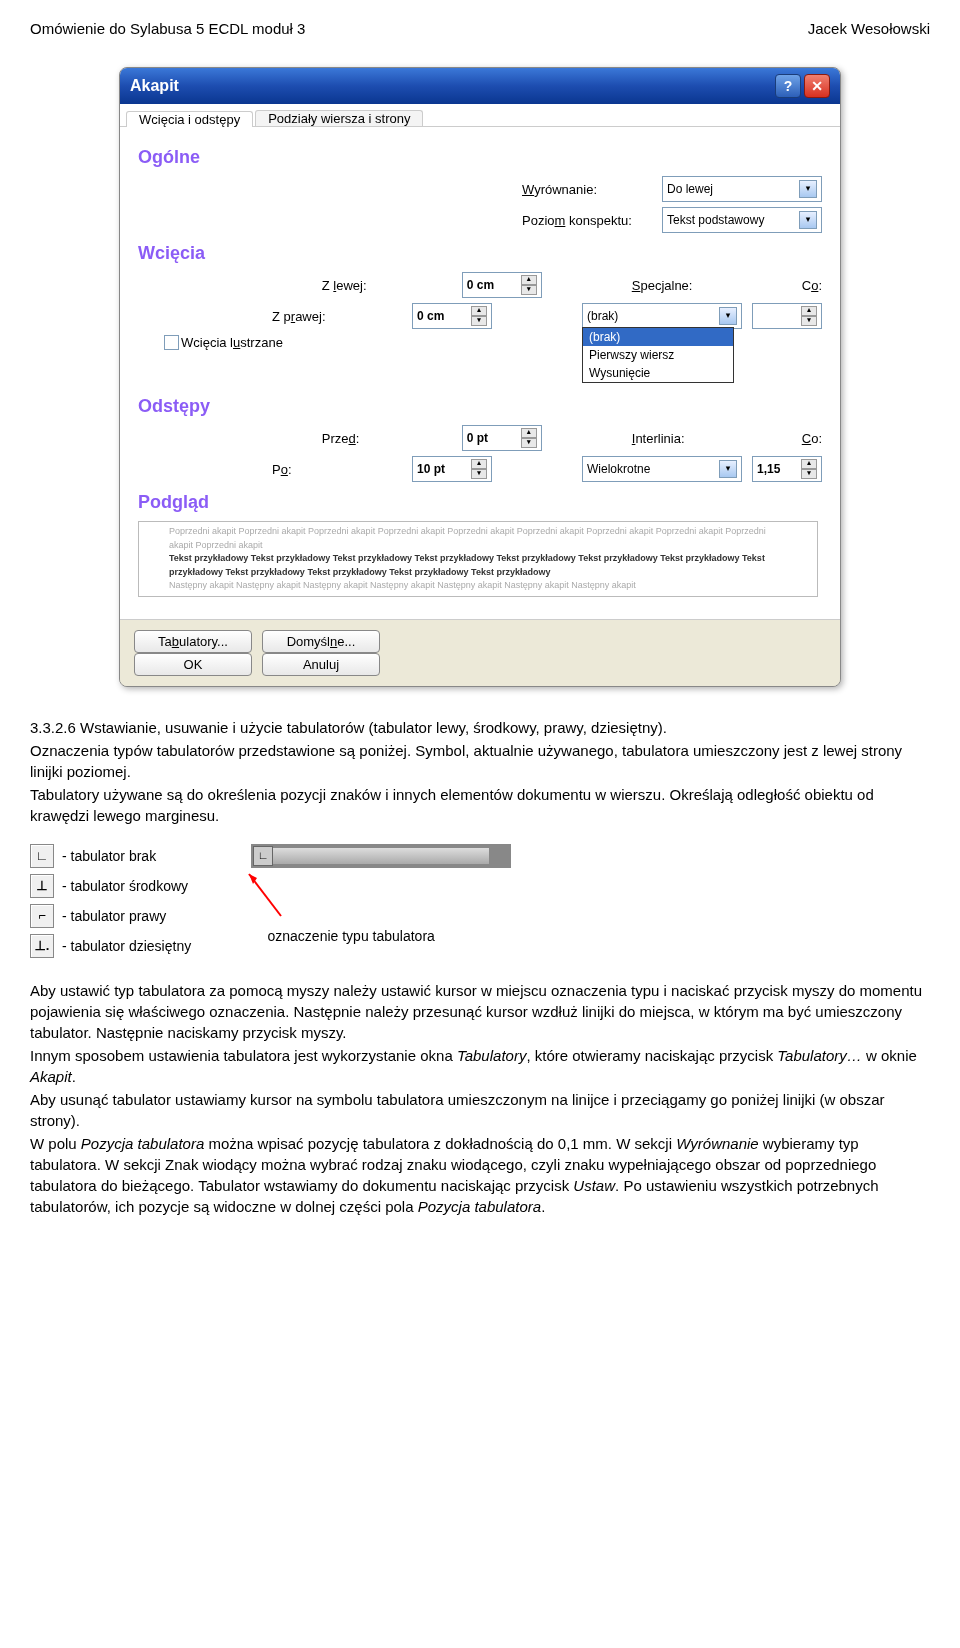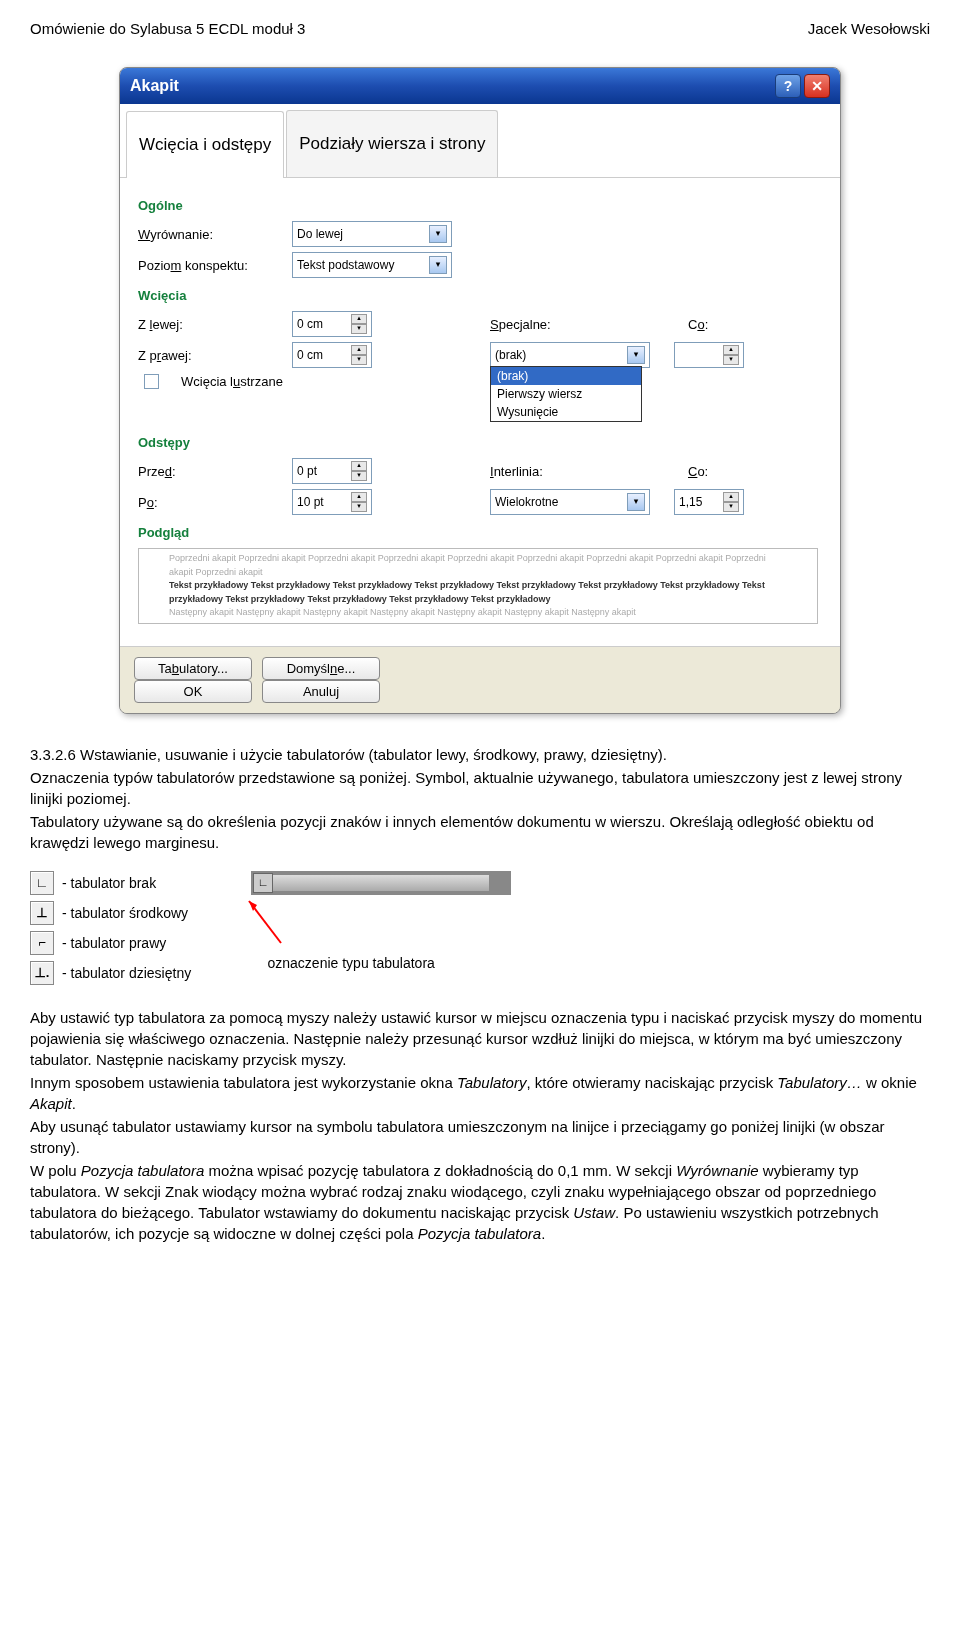--- a/index.html
+++ b/index.html
@@ -54,66 +54,67 @@
   .tb-help { background: linear-gradient(to bottom,#6fa3e8,#2c5fb8); border:1px solid #1a3d7a;}
   .tb-close { background: linear-gradient(to bottom,#f08070,#d83020); border:1px solid #8a1a10;}
   .tabs {
     display: flex;
     background: #fff;
     border-bottom: 1px solid #ccc;
     padding: 6px 6px 0 6px;
     gap: 2px;
   }
   .tab {
-    padding: 23px 12px;
-    font-size: 17px;
+    padding: 0 12px;
+    font-size: 13px;
     border: 1px solid #ccc;
     border-bottom: none;
     border-radius: 3px 3px 0 0;
     background: #f4f4f4;
     cursor: pointer;
   }
   .tab.active {
     background: #fff;
     font-weight: normal;
     position: relative;
     top: 1px;
   }
   .panel {
     background: #fff;
     padding: 10px 18px;
     font-size: 13px;
   }
   .section-title {
-    color: #15803d;
+    color: #8b5cf6;
     font-weight: bold;
     margin: 10px 0 8px 0;
-    font-size: 13px;
+    font-size: 18px;
   }
   .row {
     display: flex;
     align-items: center;
     margin: 5px 0;
-    gap: 24px;
+    gap: 10px;
+    justify-content: flex-end;
   }
   .label {
     width: 130px;
   }
   .combo, .spinner, .textin {
     border: 1px solid #7f9db9;
     background: #fff;
     padding: 2px 4px;
     font-size: 12px;
     height: 20px;
     display: flex;
     align-items: center;
     justify-content: space-between;
   }
   .combo { width: 150px; }
-  .spinner { width: 70px; }
+  .spinner { width: 70px; font-weight: bold; }
   .spin-btns {
     display: flex;
     flex-direction: column;
     margin-left: 4px;
   }
   .spin-up, .spin-down {
     width: 14px;
     height: 8px;
     background: #e8e8e8;
     border: 1px solid #999;
@@ -146,22 +147,22 @@
   .dropdown-list div {
     padding: 2px 6px;
   }
   .dropdown-list .sel {
     background: #316ac5;
     color: #fff;
   }
   .checkbox-row {
     display: flex;
     align-items: flex-end;
-    gap: 22px;
-    margin: 6px 0 6px 6px;
+    gap: 2px;
+    margin: 6px 0 6px 26px;
   }
   .chk {
     width: 13px;
     height: 13px;
     border: 1px solid #7f9db9;
     background: #fff;
   }
   .preview-box {
     border: 1px solid #bbb;
     background: #fff;

